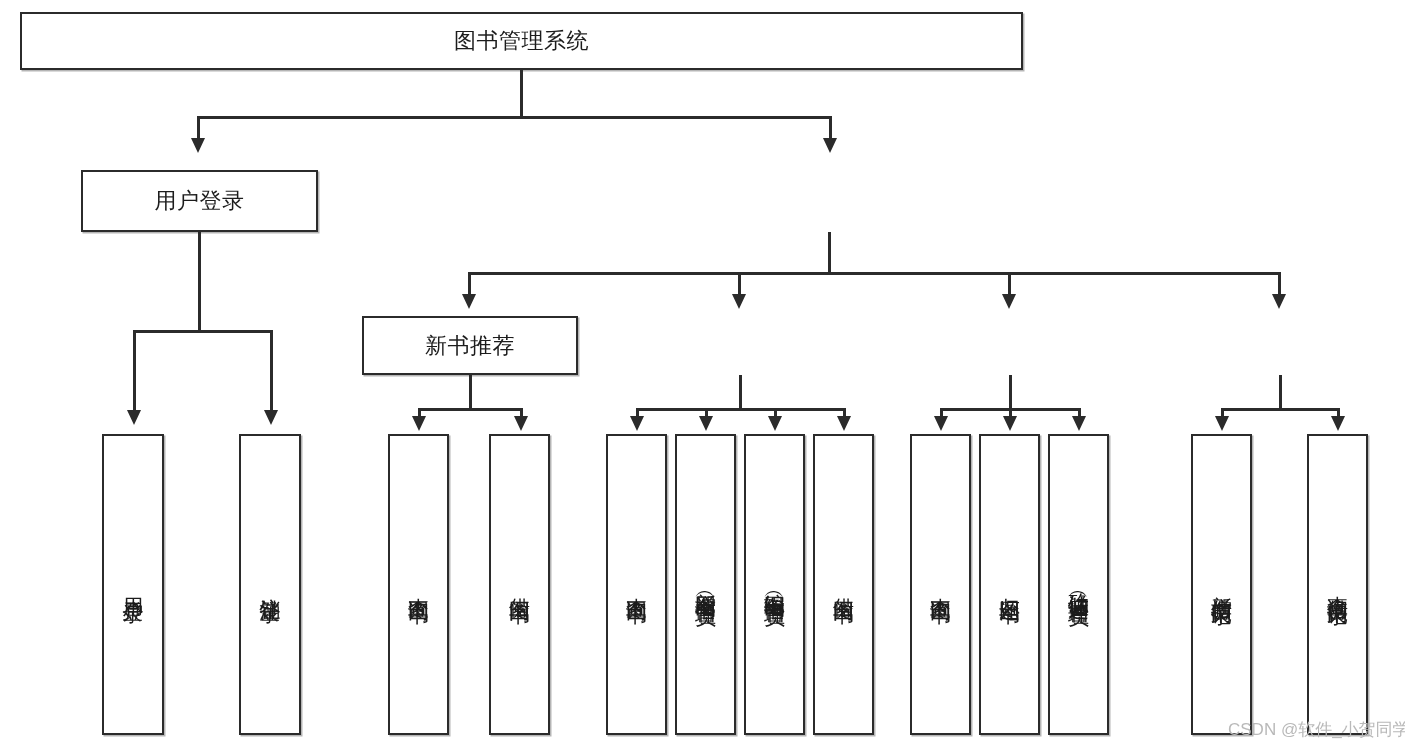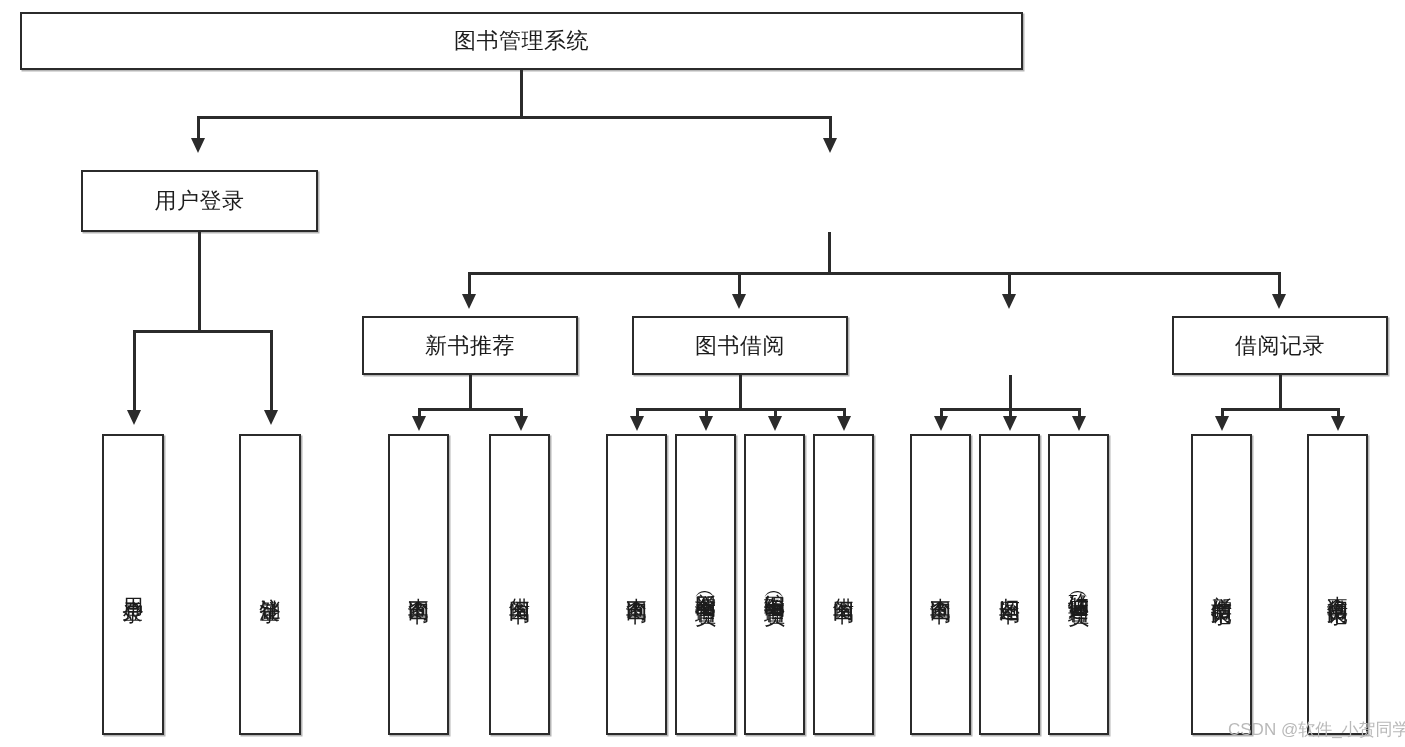--- a/index.html
+++ b/index.html
@@ -132,26 +132,20 @@
   <div class="arrow" style="left:732px; top:294px;"></div>
 
   <div class="vline" style="left:1008px; top:272px; height:26px;"></div>
   <div class="arrow" style="left:1002px; top:294px;"></div>
 
   <div class="vline" style="left:1278px; top:272px; height:26px;"></div>
   <div class="arrow" style="left:1272px; top:294px;"></div>
 
   <div class="node horiz" style="left:362px; top:316px; width:216px; height:59px;">
     <span class="label">新书推荐</span>
-  </div>
-  <div class="node horiz" style="left:632px; top:316px; width:216px; height:59px;">
-    <span class="label">图书借阅</span>
-  </div>
-  <div class="node horiz" style="left:1172px; top:316px; width:216px; height:59px;">
-    <span class="label">借阅记录</span>
   </div>
 
   <div class="vline" style="left:469px; top:375px; height:35px;"></div>
   <div class="hline" style="left:418px; top:408px; width:104px;"></div>
   <div class="vline" style="left:418px; top:408px; height:12px;"></div>
   <div class="arrow" style="left:412px; top:416px;"></div>
   <div class="vline" style="left:520px; top:408px; height:12px;"></div>
   <div class="arrow" style="left:514px; top:416px;"></div>
 
   <div class="node vert" style="left:388px; top:434px; width:61px; height:301px;">

